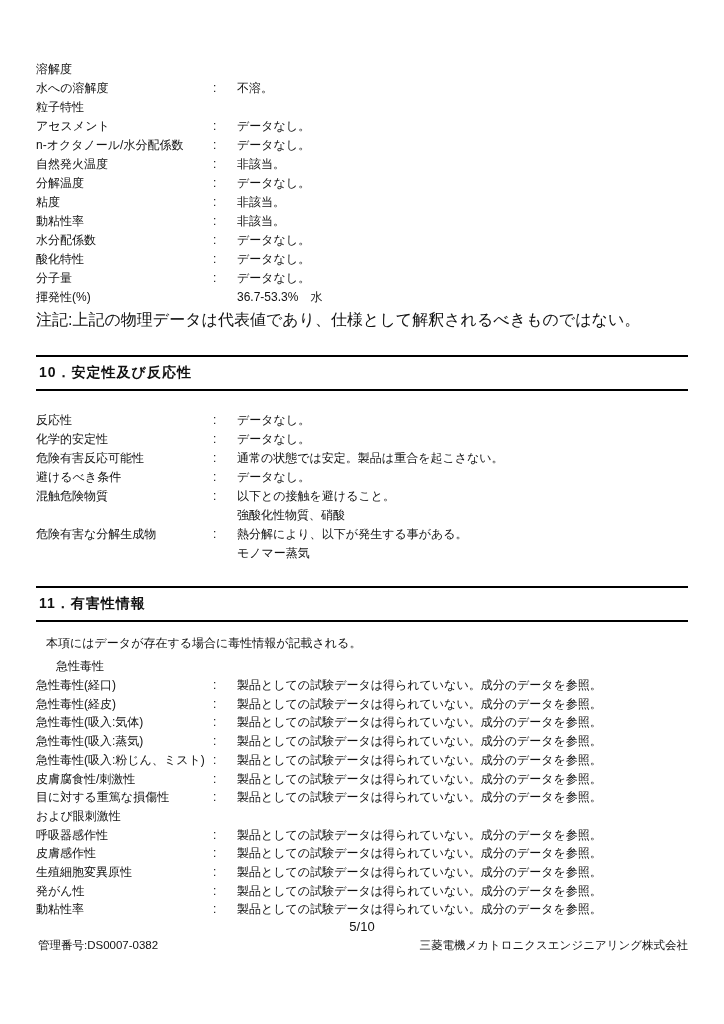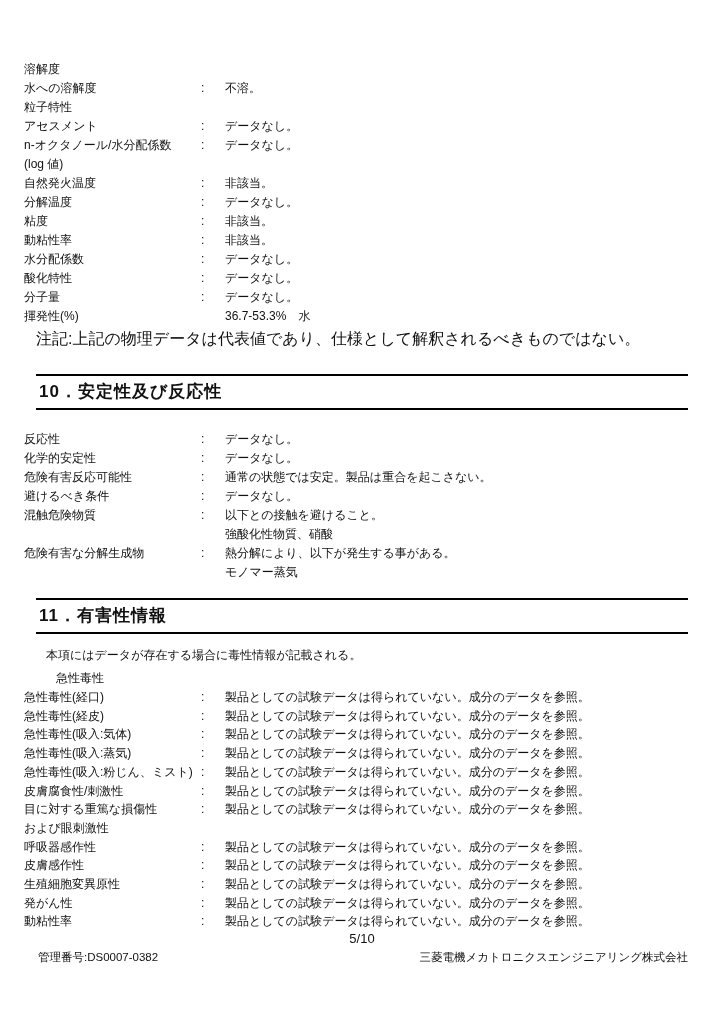--- a/index.html
+++ b/index.html
@@ -5,32 +5,32 @@
   * { box-sizing: border-box; }
   html, body { margin: 0; padding: 0; }
   body {
     width: 724px; height: 1024px;
     background: #ffffff; color: #111;
     font-family: "Liberation Sans", "DejaVu Sans", sans-serif;
   }
   .page { position: relative; width: 724px; height: 1024px; overflow: hidden; background: #fff; }
   .content { padding-top: 60px; }
 
-  .row { display: flex; margin: 0 30px 0 24px; font-size: 12px; line-height: 19px; }
+  .row { display: flex; margin: 0 30px 0 36px; font-size: 12px; line-height: 19px; }
   .row .lbl { flex: 0 0 177px; white-space: nowrap; }
   .row .sep { flex: 0 0 24px; }
   .row .val { flex: 1; white-space: nowrap; }
 
   .note { margin: 3px 30px 0 36px; font-size: 16px; line-height: 19px; }
 
   .sec { margin: 26px 36px 0 36px; border-top: 2px solid #000; border-bottom: 2px solid #000; padding: 5px 0 6px 3px; }
-  .sec .sec-title { margin: 0; font-size: 17px; line-height: 21px; font-weight: bold; letter-spacing: 1px; }
+  .sec .sec-title { margin: 0; font-size: 14px; line-height: 21px; font-weight: bold; letter-spacing: 1px; }
 
   .s10rows { margin-top: 20px; }
-  .sec11 { margin-top: 16px; }
+  .sec11 { margin-top: 23px; }
   .intro { margin: 12px 30px 0 46px; font-size: 12px; line-height: 19px; }
   .subhead { margin: 4px 30px 0 56px; font-size: 12px; line-height: 19px; }
   .s11rows .row { line-height: 18.7px; }
 
   .footer-page { text-align: center; font-size: 13px; line-height: 16px; margin-top: 0; }
   .footer-row { display: flex; justify-content: space-between; margin: 3px 36px 0 38px; font-size: 11.5px; line-height: 15px; }
 </style>
 </head>
 <body>
 
@@ -57,21 +57,20 @@
           <span class="lbl">アセスメント</span>
           <span class="sep">:</span>
           <span class="val">データなし。</span>
         </div>
       <div class="row">
           <span class="lbl">n-オクタノール/水分配係数</span>
           <span class="sep">:</span>
           <span class="val">データなし。</span>
         </div>
       <div class="row">
-          <span class="lbl">(log 値)</span>
           <span class="sep"></span>
           <span class="val"></span>
         </div>
       <div class="row">
           <span class="lbl">自然発火温度</span>
           <span class="sep">:</span>
           <span class="val">非該当。</span>
         </div>
       <div class="row">
           <span class="lbl">分解温度</span>

